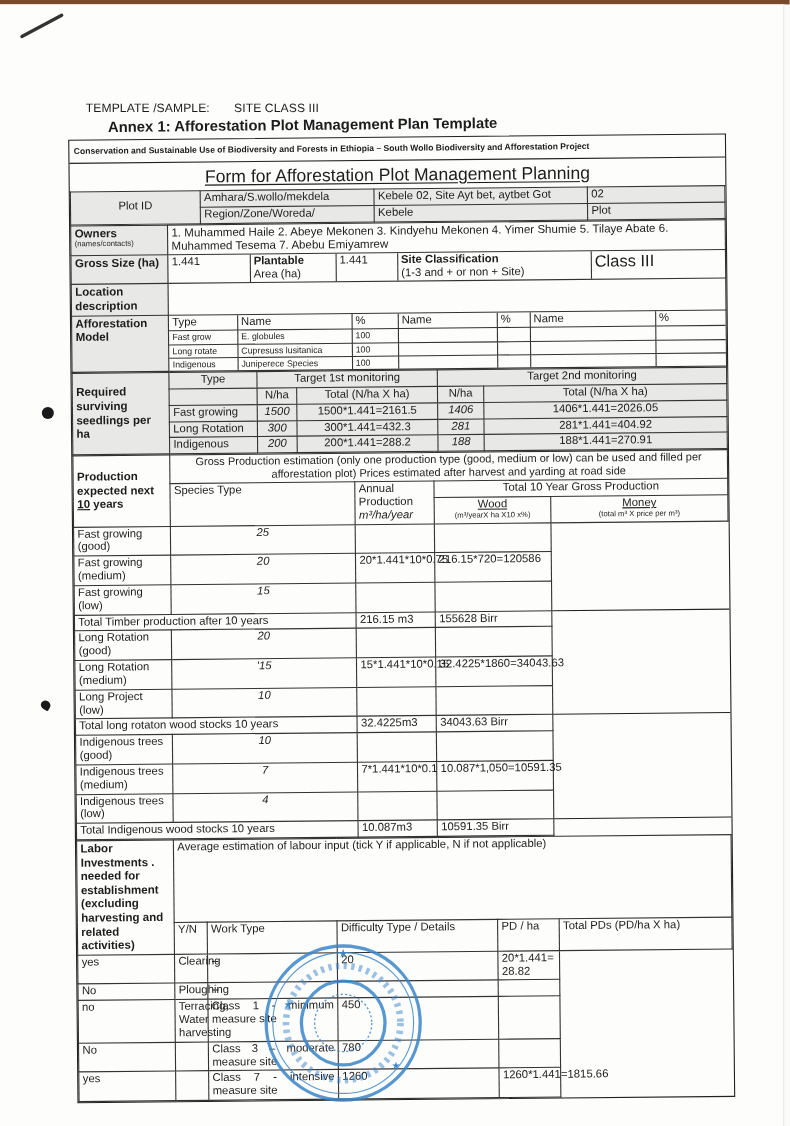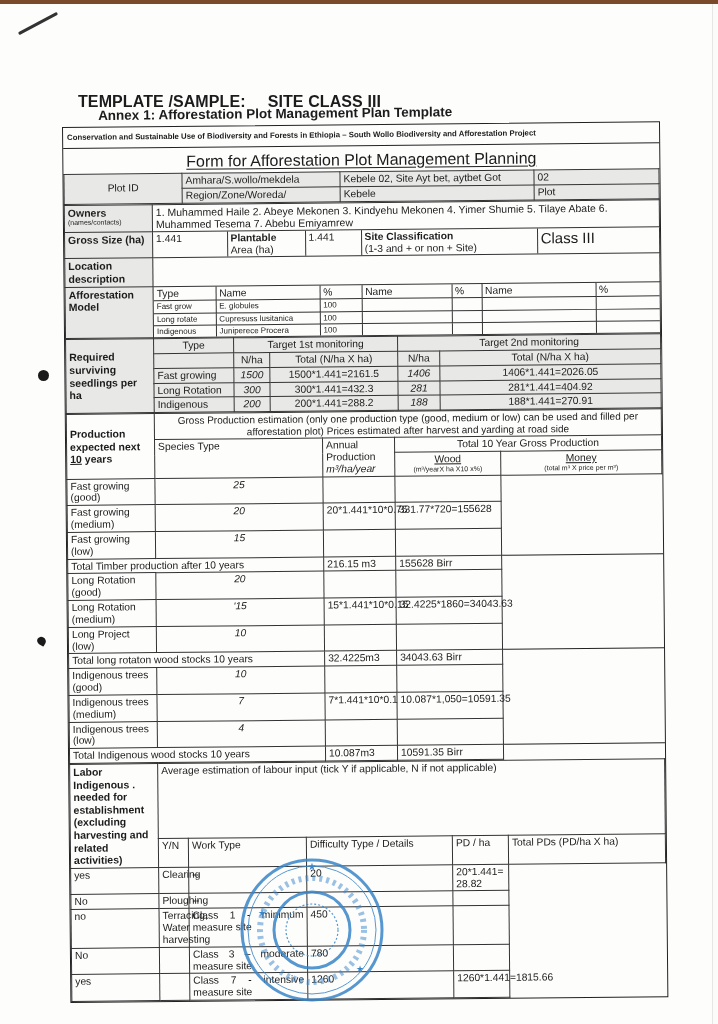--- a/index.html
+++ b/index.html
@@ -25,21 +25,21 @@
   }
   .hole {
     position: absolute; width: 11px; height: 11px; border-radius: 50%;
     background: #1a1a1a;
   }
   .hole.h1 { left: 38px; top: 366px; }
   .hole.h2 { left: 37px; top: 633px; width: 9px; height: 8px; transform: rotate(30deg); border-radius: 50% 50% 10% 50%; }
 
   .hdr1 {
     position: absolute; left: 78px; top: 93px;
-    font-weight: bold; font-size: 16px; letter-spacing: 0.1px;
+    font-weight: normal; font-size: 11px; letter-spacing: 0.1px;
   }
   .hdr1 .sp { display: inline-block; width: 22px; }
   .hdr2 {
     position: absolute; left: 98px; top: 108px;
     font-weight: bold; font-size: 13.5px;
     transform: rotate(-0.6deg); transform-origin: left top;
   }
 
   .form {
     position: absolute; left: 62px; top: 127px; width: 596px;
@@ -194,21 +194,21 @@
             <td class="small" style="border-left:0">Long rotate</td>
             <td class="small">Cupresuss lusitanica</td>
             <td class="small">100</td>
             <td></td>
                   <td></td>
                   <td></td>
                   <td style="border-right:0"></td>
           </tr>
           <tr>
             <td class="small" style="border-left:0;border-bottom:0">Indigenous</td>
-            <td class="small" style="border-bottom:0">Juniperece Procera</td>
+            <td class="small" style="border-bottom:0">Juniperece Species</td>
             <td class="small" style="border-bottom:0">100</td>
             <td style="border-bottom:0"></td>
                   <td style="border-bottom:0"></td>
                   <td style="border-bottom:0"></td>
                   <td style="border-right:0;border-bottom:0"></td>
           </tr>
         </tbody>
             </table>
       </td>
     </tr>
@@ -302,21 +302,21 @@
         <tr>
           <td>Fast growing (good)</td>
           <td class="c i">25</td>
           <td></td>
           <td></td>
         </tr>
         <tr>
           <td>Fast growing (medium)</td>
           <td class="c i">20</td>
           <td>20*1.441*10*0.75</td>
-          <td>331.77*720=155628</td>
+          <td>216.15*720=120586</td>
         </tr>
         <tr>
           <td>Fast growing (low)</td>
           <td class="c i">15</td>
           <td></td>
           <td></td>
         </tr>
         <tr style="border-top: 1.5px solid rgb(34, 34, 34);">
           <td colspan="2">Total Timber production after 10 years</td>
           <td>216.15 m3</td>
@@ -375,21 +375,21 @@
     <colgroup>
         <col style="width:88px">
         <col style="width:30px">
         <col style="width:118px">
         <col style="width:146px">
         <col style="width:56px">
         <col>
       </colgroup>
     <tbody>
         <tr>
-      <td rowspan="8" class="lbl" style="vertical-align:middle">Labor Indigenous . needed for establishment (excluding harvesting and related activities)</td>
+      <td rowspan="8" class="lbl" style="vertical-align:middle">Labor Investments . needed for establishment (excluding harvesting and related activities)</td>
       <td colspan="5">Average estimation of labour input (tick Y if applicable, N if not applicable)</td>
     </tr>
     <tr>
       <td>Y/N</td>
       <td>Work Type</td>
       <td>Difficulty Type / Details</td>
       <td>PD / ha</td>
       <td style="height:26px">Total PDs (PD/ha X ha)</td>
     </tr>
     </tbody>

